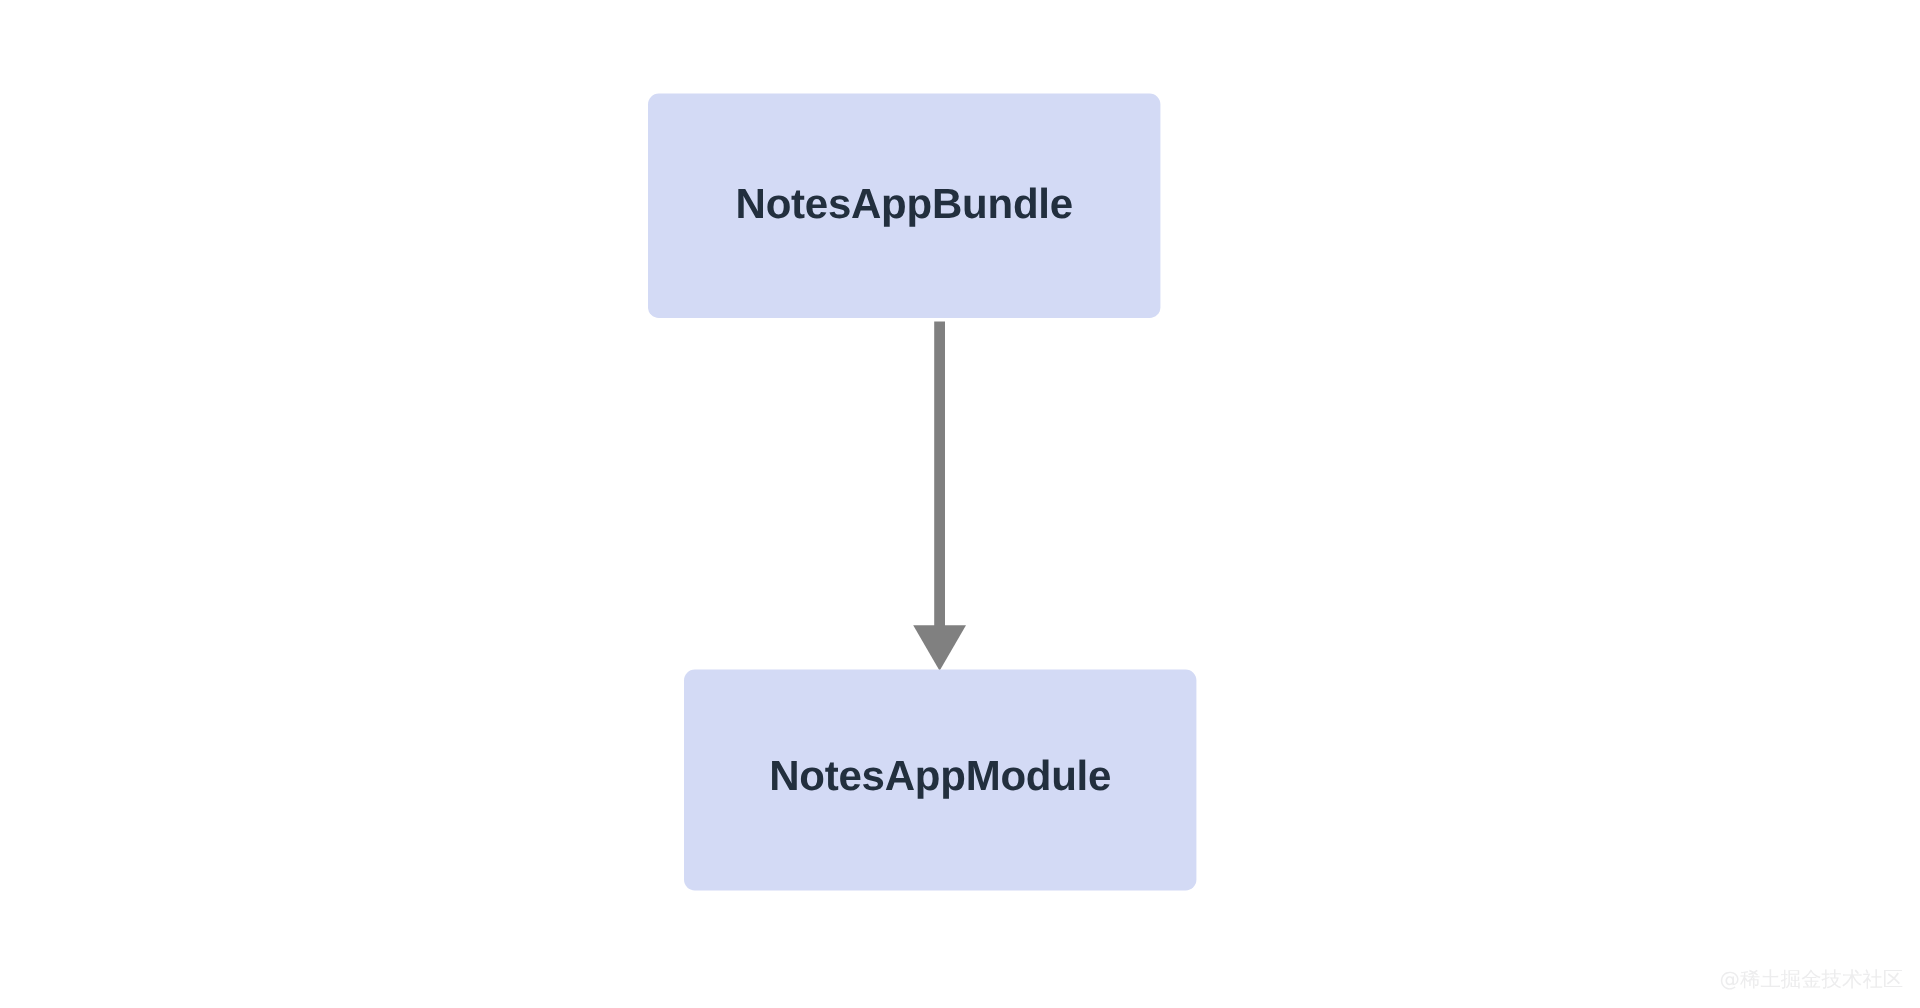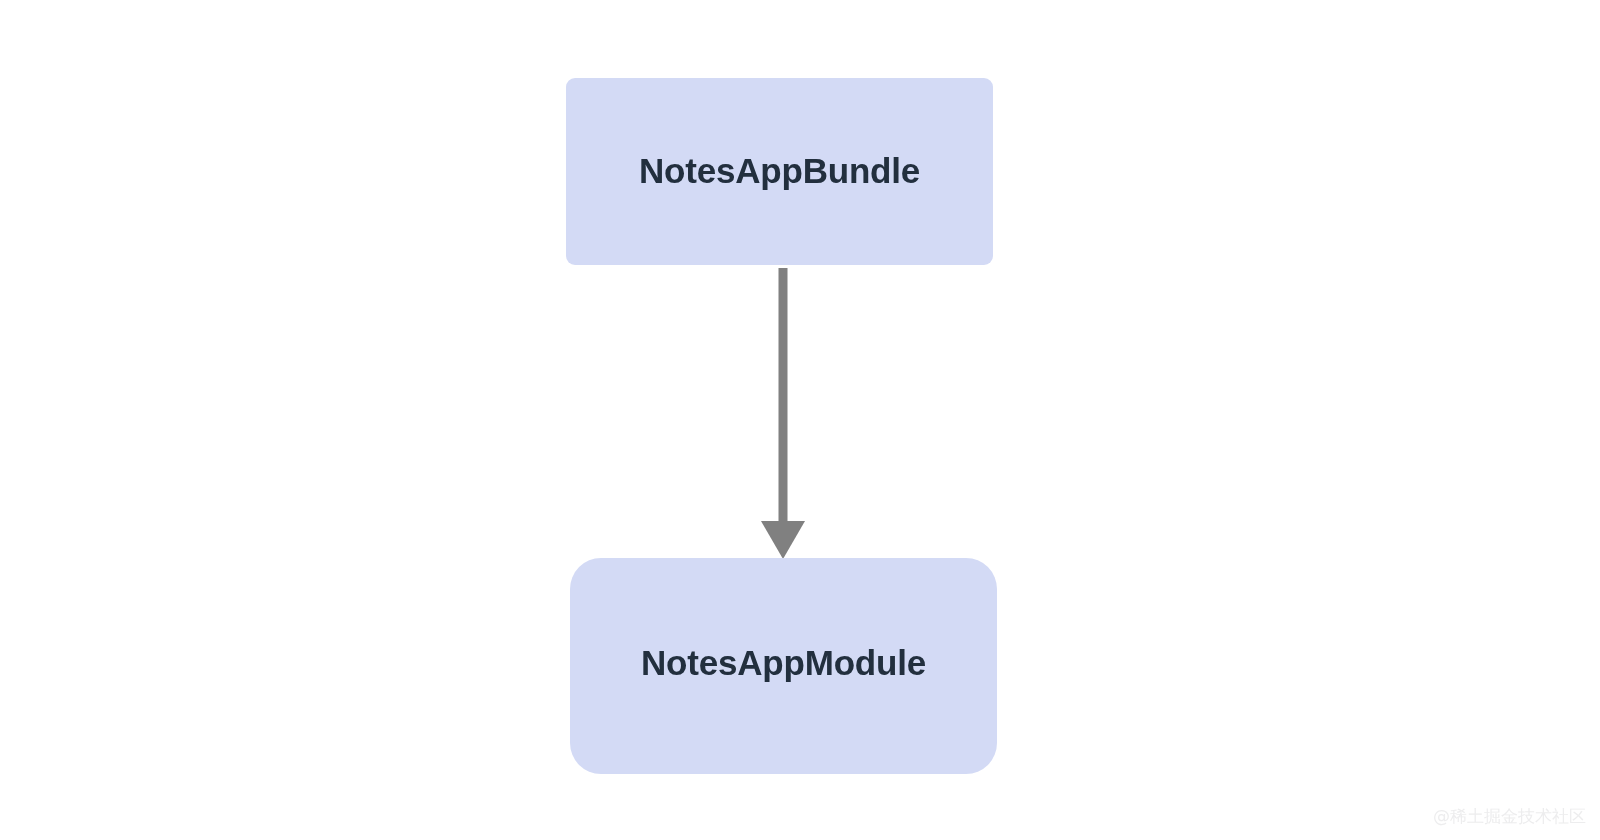--- a/index.html
+++ b/index.html
@@ -28,32 +28,31 @@
     background: #d3daf5;
     border-radius: 9px;
     display: flex;
     flex-direction: column;
     align-items: center;
     justify-content: center;
     text-align: center;
   }
 
   #node-bundle {
-    left: 566px;
+    left: 540px;
     top: 78px;
     width: 427px;
     height: 187px;
   }
 
   #node-module {
     left: 570px;
     top: 558px;
     width: 427px;
-    height: 216px;
-    border-radius: 31px;
+    height: 184px;
   }
 
   .node-title {
     font-size: 35px;
     font-weight: bold;
     color: #222f3e;
     letter-spacing: -0.2px;
     line-height: 1.1;
     white-space: nowrap;
   }

